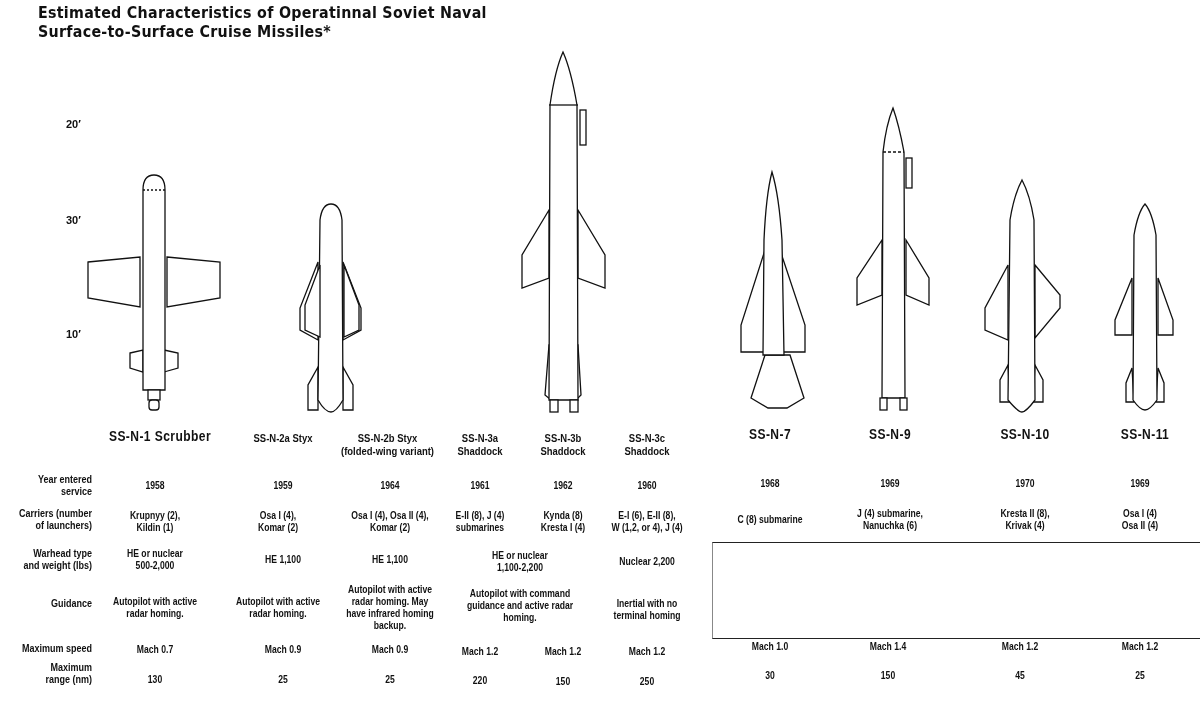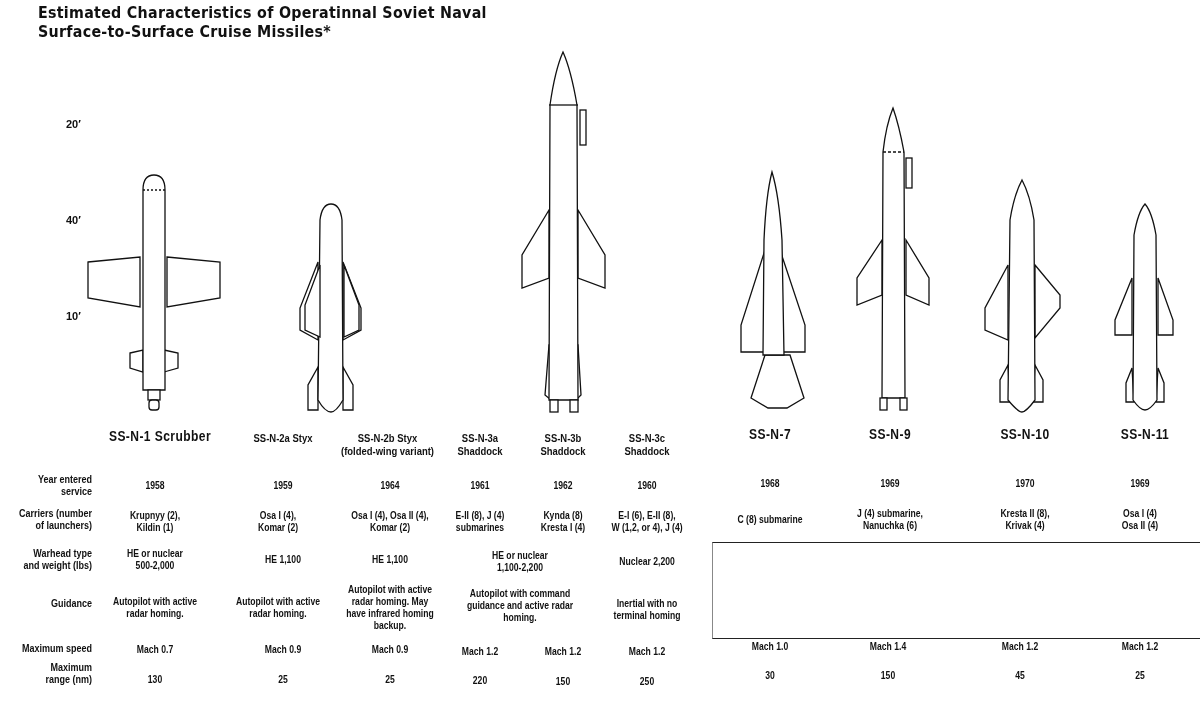--- a/index.html
+++ b/index.html
@@ -23,22 +23,22 @@
 </style>
 </head>
 <body>
 
 <div class="title">
   <div>Estimated Characteristics of Operatinnal Soviet Naval</div>
   <div>Surface-to-Surface Cruise Missiles*</div>
 </div>
 
 <div class="scale-tick" style="top:118px">20′</div>
-<div class="scale-tick" style="top:214px">40′</div>
-<div class="scale-tick" style="top:310px">10′</div>
+<div class="scale-tick" style="top:214px">30′</div>
+<div class="scale-tick" style="top:328px">10′</div>
 
 <svg class="art" width="1200" height="420" viewBox="0 0 1200 420" fill="#fff" stroke="#111" stroke-width="1.3">
 
   <g>
     <path d="M88,262 L140,257 L140,307 L88,298 Z"></path>
     <path d="M167,257 L220,262 L220,298 L167,307 Z"></path>
     <path d="M130,353 L143,350 L143,372 L130,368 Z"></path>
     <path d="M164,350 L178,353 L178,368 L164,372 Z"></path>
     <path d="M143,190 Q143,175 154,175 Q165,175 165,190 L165,390 L143,390 Z"></path>
     <rect x="148" y="390" width="12" height="10"></rect>

